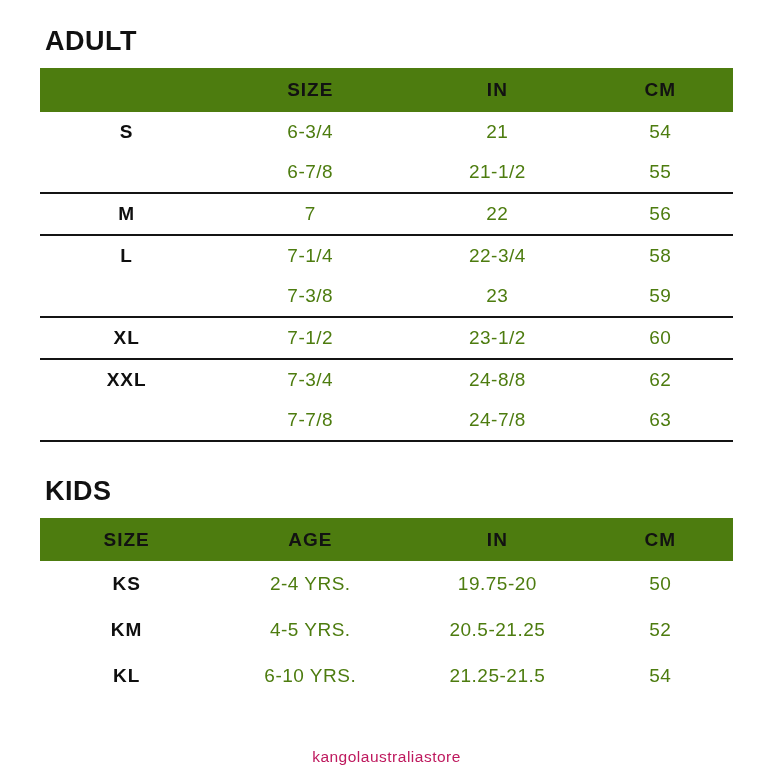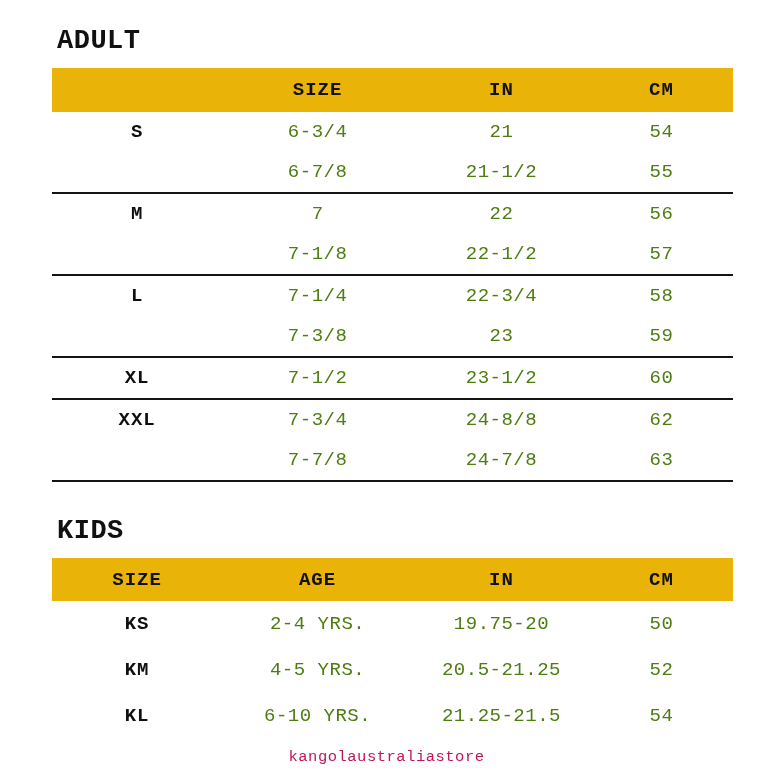--- a/index.html
+++ b/index.html
@@ -5,43 +5,43 @@
   html, body {
     margin: 0;
     padding: 0;
     background: #ffffff;
   }
   .page {
     position: relative;
     width: 773px;
     height: 773px;
     box-sizing: border-box;
-    padding: 28px 40px 0 52px;
+    padding: 28px 40px 0 40px;
     background: #ffffff;
-    font-family: Liberation Mono, monospace;
+    font-family: Liberation Sans, sans-serif;
     overflow: hidden;
   }
   .section-title {
     margin: 0 0 13px 5px;
     font-size: 27px;
     line-height: 27px;
     font-weight: 800;
     letter-spacing: 0.5px;
     color: #111111;
   }
   .kids-title {
     margin-top: 36px;
   }
   table.size-table {
     width: 100%;
     border-collapse: collapse;
     table-layout: fixed;
   }
   table.size-table thead th {
-    background: #eab308;
+    background: #4d7c0f;
     height: 44px;
     font-size: 19px;
     font-weight: 700;
     letter-spacing: 1px;
     color: #121212;
     text-align: center;
     padding: 0;
   }
   table.kids thead th {
     height: 43px;
@@ -113,26 +113,20 @@
           <td>55</td>
         </tr>
       </tbody>
       <tbody class="group">
         <tr>
           <td class="size-label">M</td>
           <td>7</td>
           <td>22</td>
           <td>56</td>
         </tr>
-        <tr>
-          <td class="size-label"></td>
-          <td>7-1/8</td>
-          <td>22-1/2</td>
-          <td>57</td>
-        </tr>
       </tbody>
       <tbody class="group">
         <tr>
           <td class="size-label">L</td>
           <td>7-1/4</td>
           <td>22-3/4</td>
           <td>58</td>
         </tr>
         <tr>
           <td class="size-label"></td>

